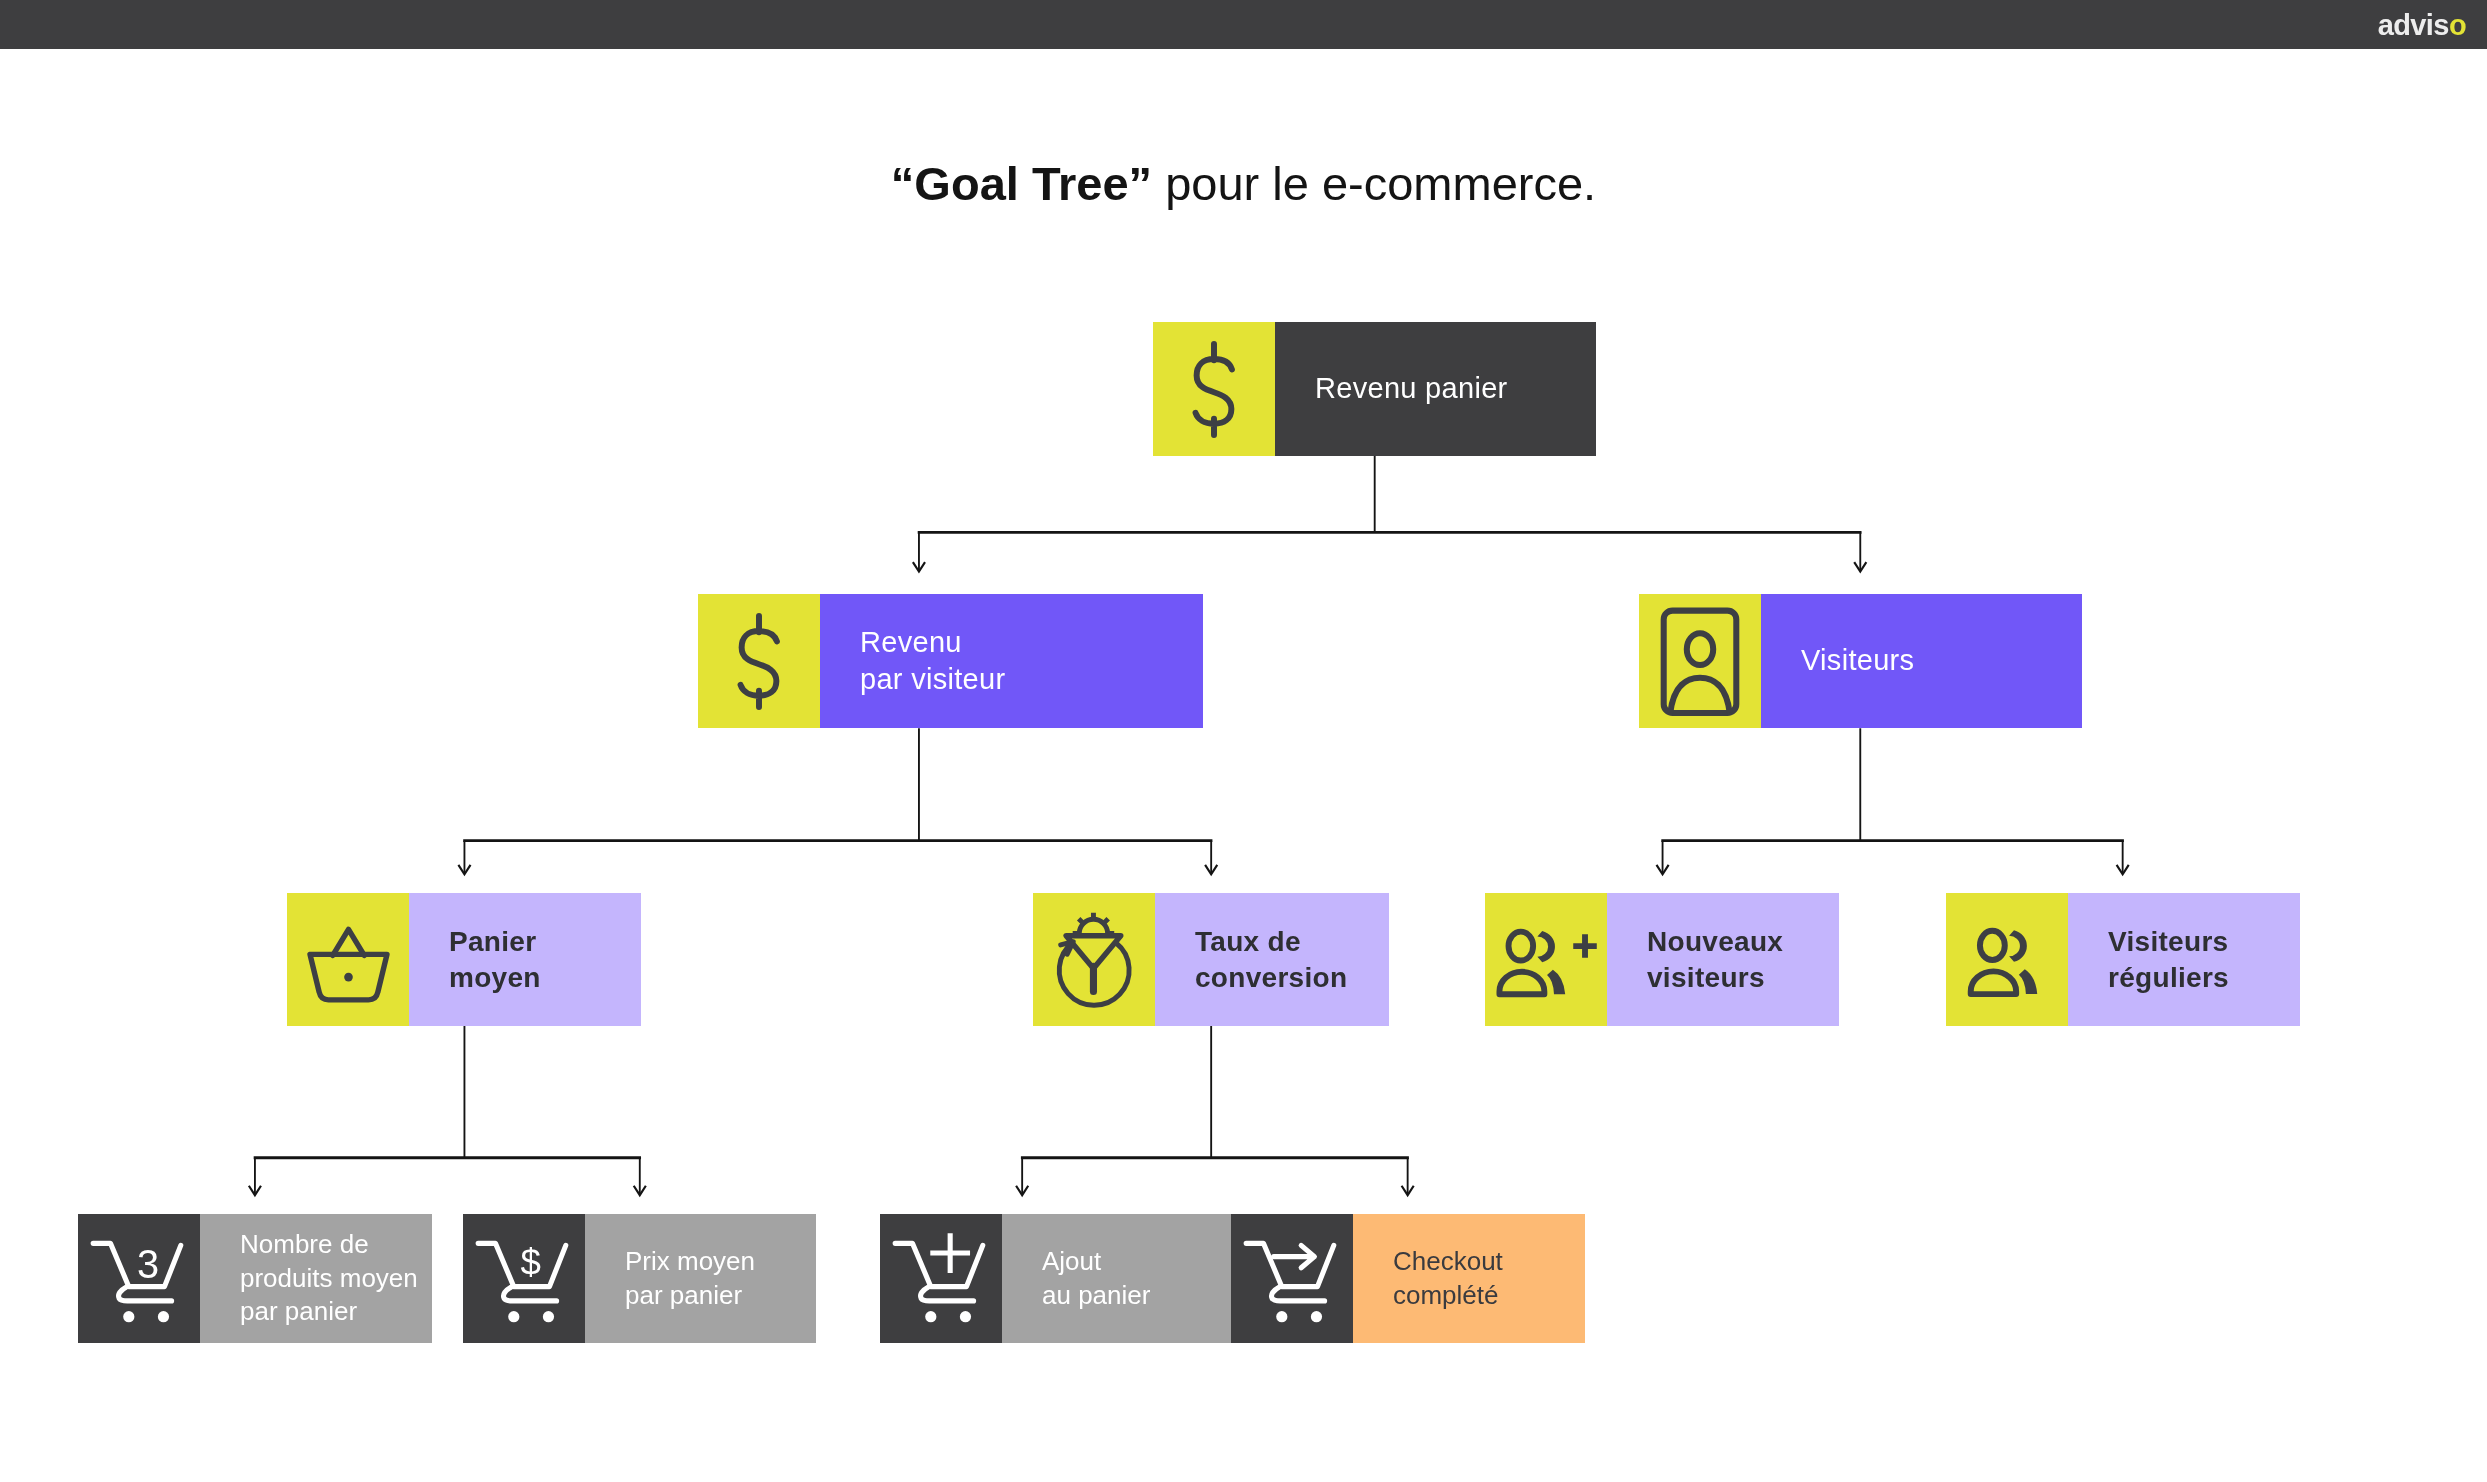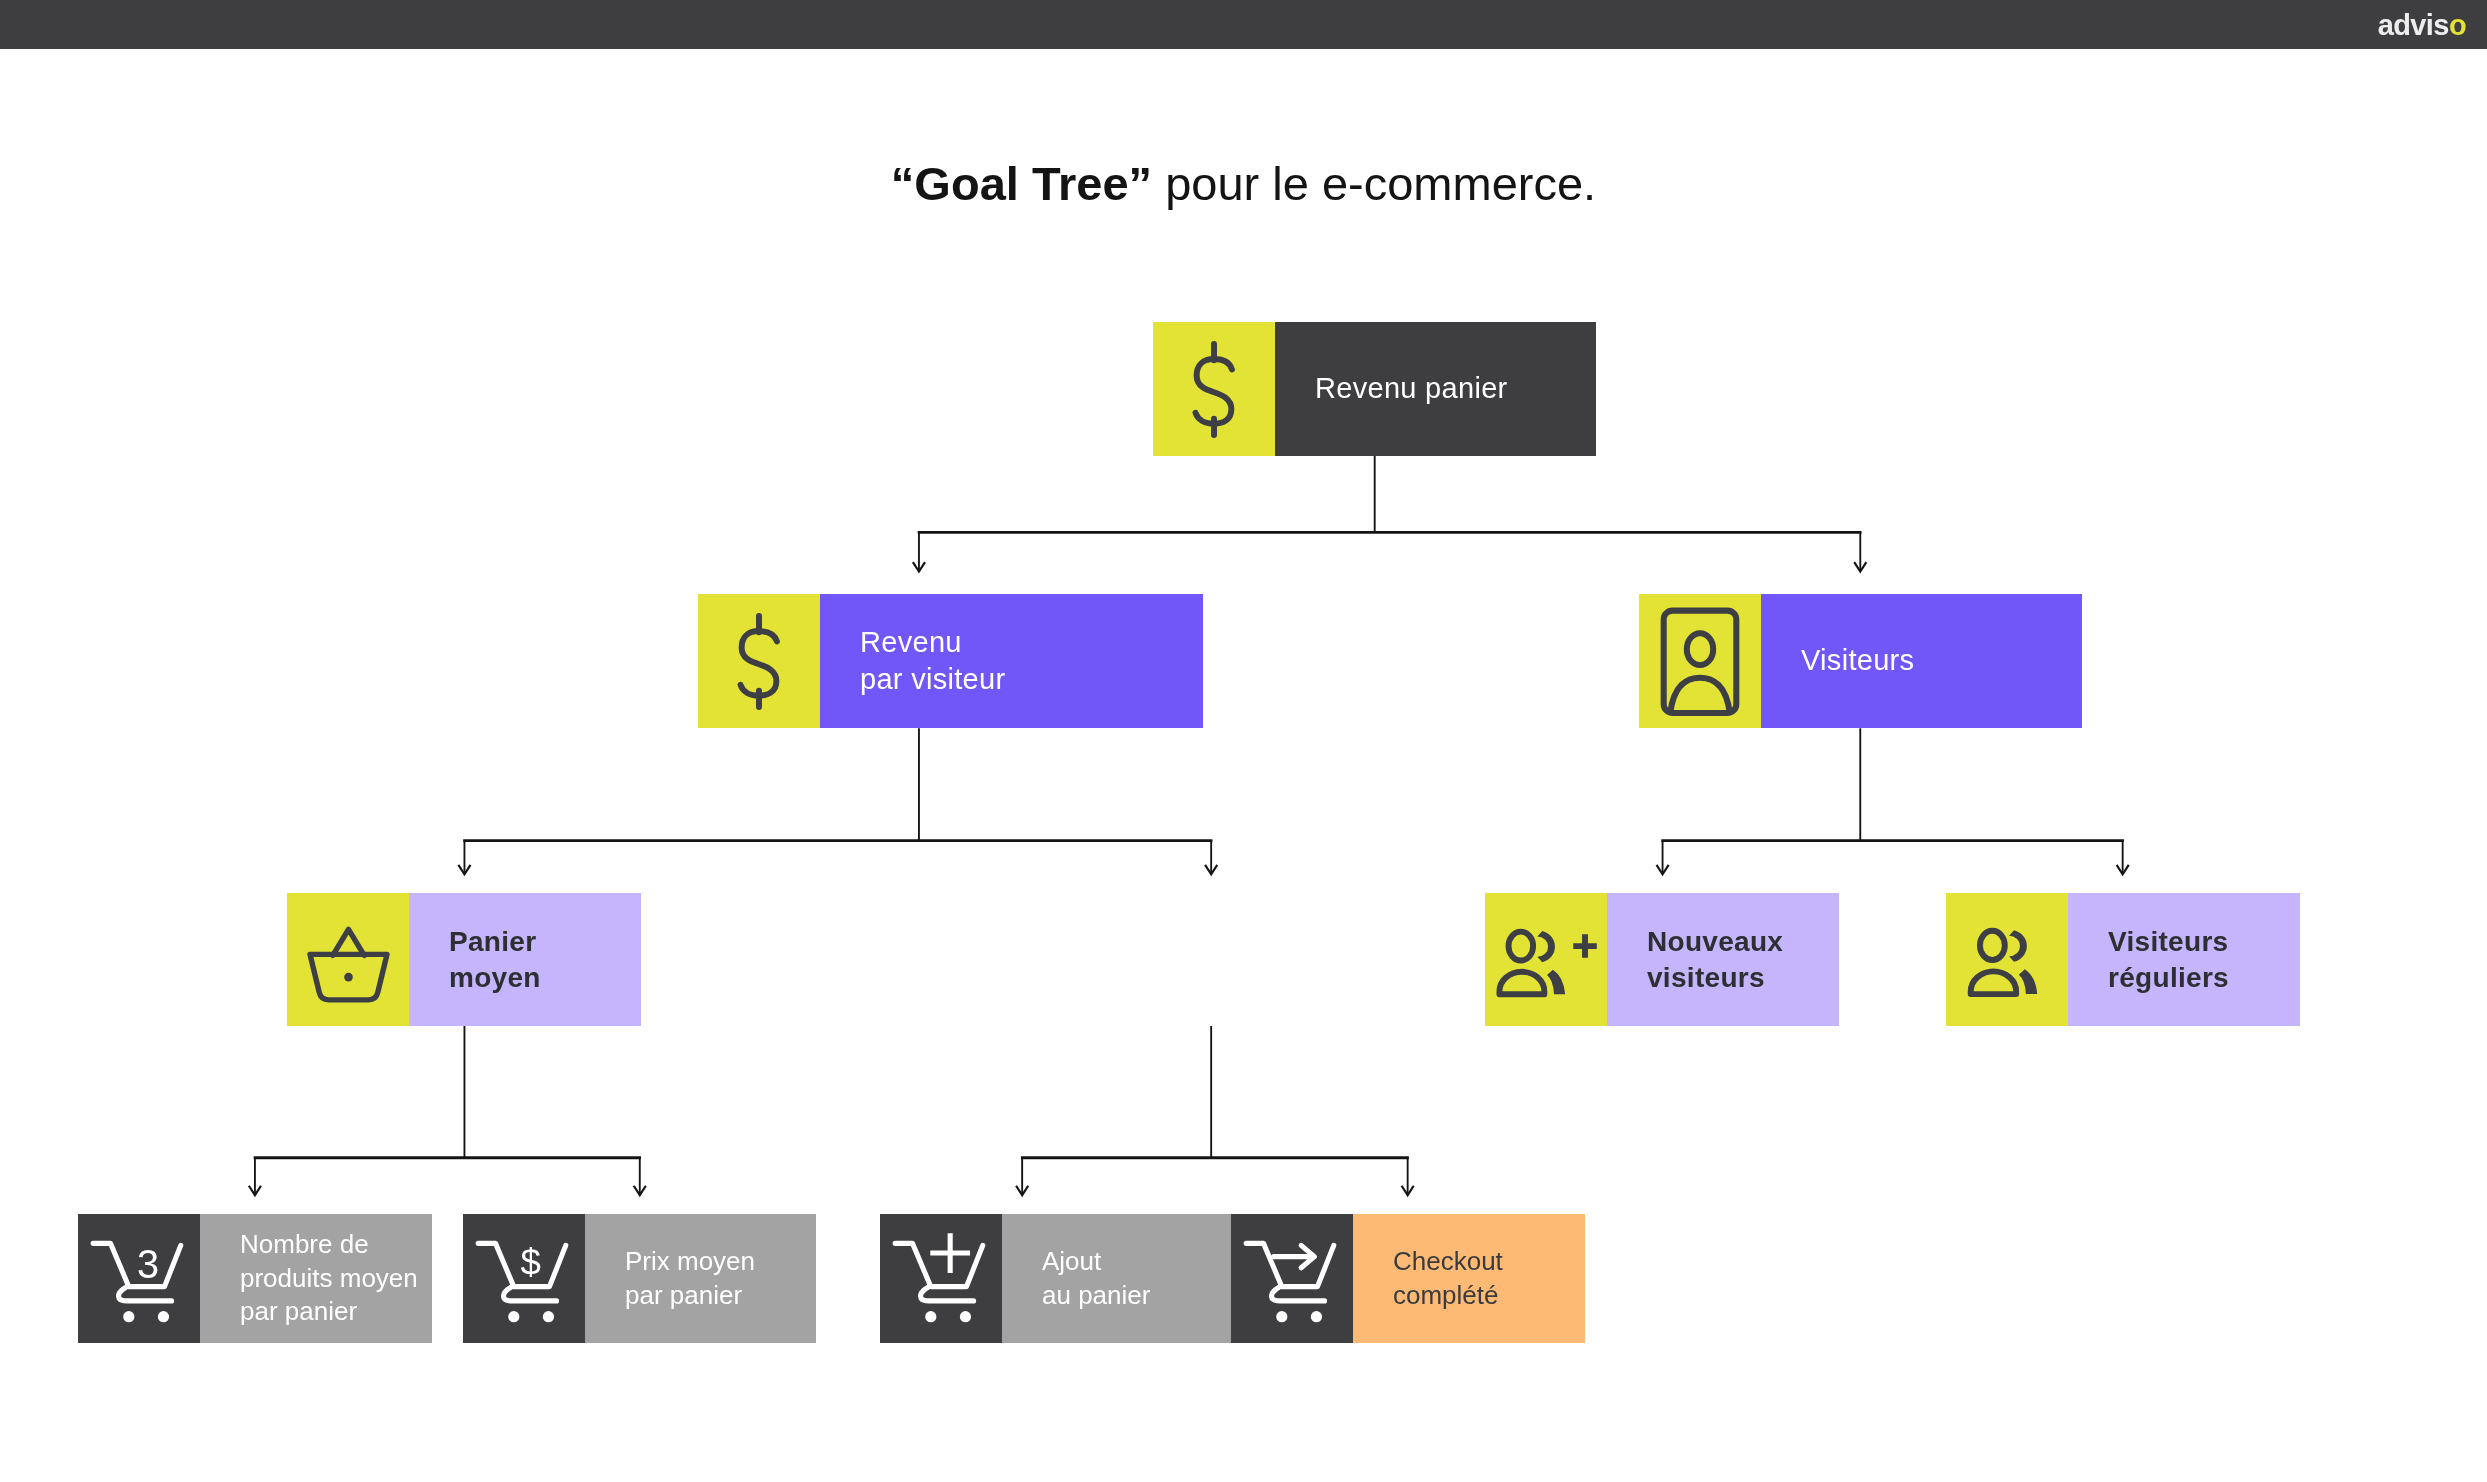--- a/index.html
+++ b/index.html
@@ -118,20 +118,36 @@
         <path class="ic" d="M24,78 H166 L149,148 Q146,162 132,162 H58 Q44,162 41,148 Z" stroke-width="10" stroke-linejoin="round"></path>
         <circle class="icf" cx="95" cy="120" r="8"></circle>
       </svg>
     </div>
     <div class="nbody light">
       <span class="label">Panier
 moyen</span>
     </div>
   </div>
 
+  <div class="node lvl3" style="left:1033px;top:893px;width:356px;height:133px;">
+    <div class="icell ybg">
+      <svg width="104" height="112" viewBox="0 0 190 205">
+        <path class="ic" d="M68,54 A26,26 0 0 1 120,54" stroke-width="9"></path>
+        <path class="ic" d="M94,28 V16 M75,35 L67,27 M113,35 L121,27 M68,54 H56 M120,54 H132" stroke-width="9"></path>
+        <path class="ic" d="M44,58 L144,58 L94,118 Z" stroke-width="10" stroke-linejoin="round"></path>
+        <path class="ic" d="M94,114 V160" stroke-width="13" stroke-linecap="round"></path>
+        <path class="ic" d="M135,71 A64,64 0 1 1 57,70" stroke-width="9"></path>
+        <path class="ic" d="M46,92 L57,69 L34,75" stroke-width="9" stroke-linecap="round" stroke-linejoin="round"></path>
+      </svg>
+    </div>
+    <div class="nbody light">
+      <span class="label">Taux de
+conversion</span>
+    </div>
+  </div>
 
   <div class="node lvl3" style="left:1485px;top:893px;width:354px;height:133px;">
     <div class="icell ybg">
       <svg width="107" height="92" viewBox="0 0 200 172">
         <ellipse class="ic" cx="52" cy="60" rx="23" ry="27" stroke-width="11"></ellipse>
         <path class="icf" d="M92,32 a32,30 0 0 1 0,58 l-9,-10 a20,19 0 0 0 0,-38 z"></path>
         <path class="ic" d="M12,150 v-5 a42,37 0 0 1 84,0 v5 z" stroke-width="11" stroke-linejoin="round"></path>
         <path class="icf" d="M112,104 q20,13 23,46 h-21 q-1,-26 -13,-36 z"></path>
         <path class="ic" d="M150,60 h44 M172,38 v44" stroke-width="11"></path>
       </svg>

